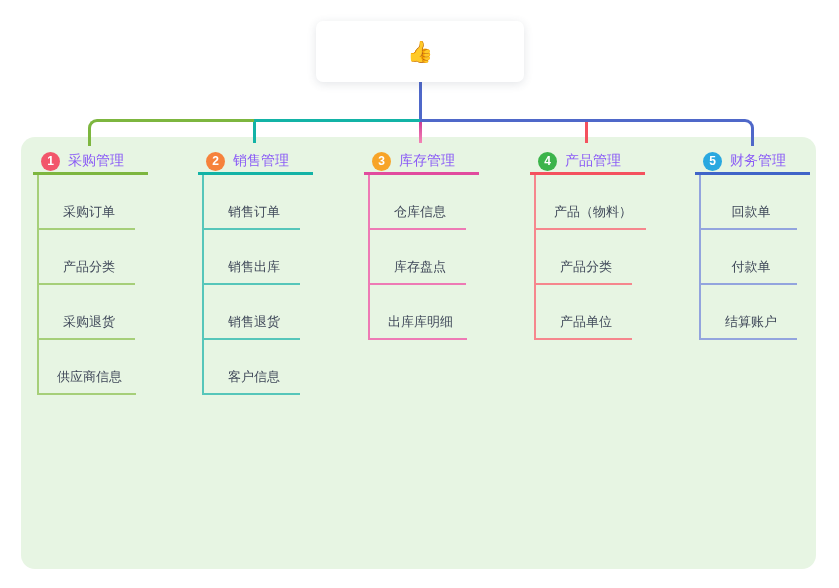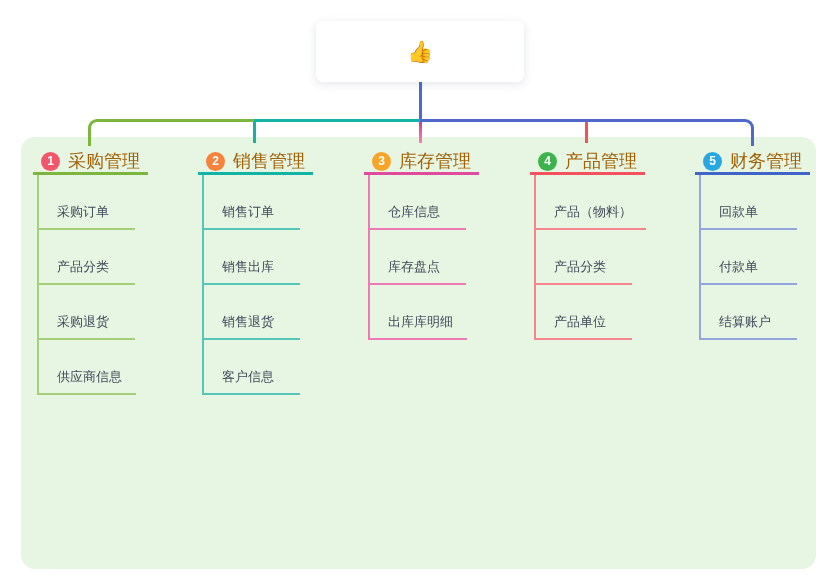--- a/index.html
+++ b/index.html
@@ -34,27 +34,27 @@
   .branch-header{
     display:flex;align-items:center;gap:8px;
     width:115px;height:25px;border-bottom:3px solid var(--line);
     padding-left:8px;box-sizing:border-box;cursor:pointer;
   }
   .badge{
     flex:0 0 auto;width:19px;height:19px;border-radius:50%;
     background:var(--badge);color:#ffffff;font-size:12px;font-weight:bold;
     line-height:19px;text-align:center;
   }
-  .branch-title{font-size:18px;color:#a16207;white-space:nowrap;}
+  .branch-title{font-size:14px;color:#8b5cf6;white-space:nowrap;}
   .children{margin-left:4px;border-left:2px solid var(--child);}
   .child-row{height:55px;display:flex;align-items:flex-end;}
   .child-label{
     width:fit-content;min-width:96px;box-sizing:border-box;
     padding:0 14px 7px 18px;border-bottom:2px solid var(--child);
-    font-size:13px;color:#40495a;white-space:nowrap;cursor:pointer;
+    font-size:13px;color:#40495a;white-space:nowrap;cursor:pointer;text-align:center;
   }
 </style>
 </head>
 <body>
 
 <div id="stage">
 
   <div class="panel" style="background: rgb(231, 245, 227);"></div>
 
   <div class="stem" style="background: rgb(79, 104, 201);"></div>

